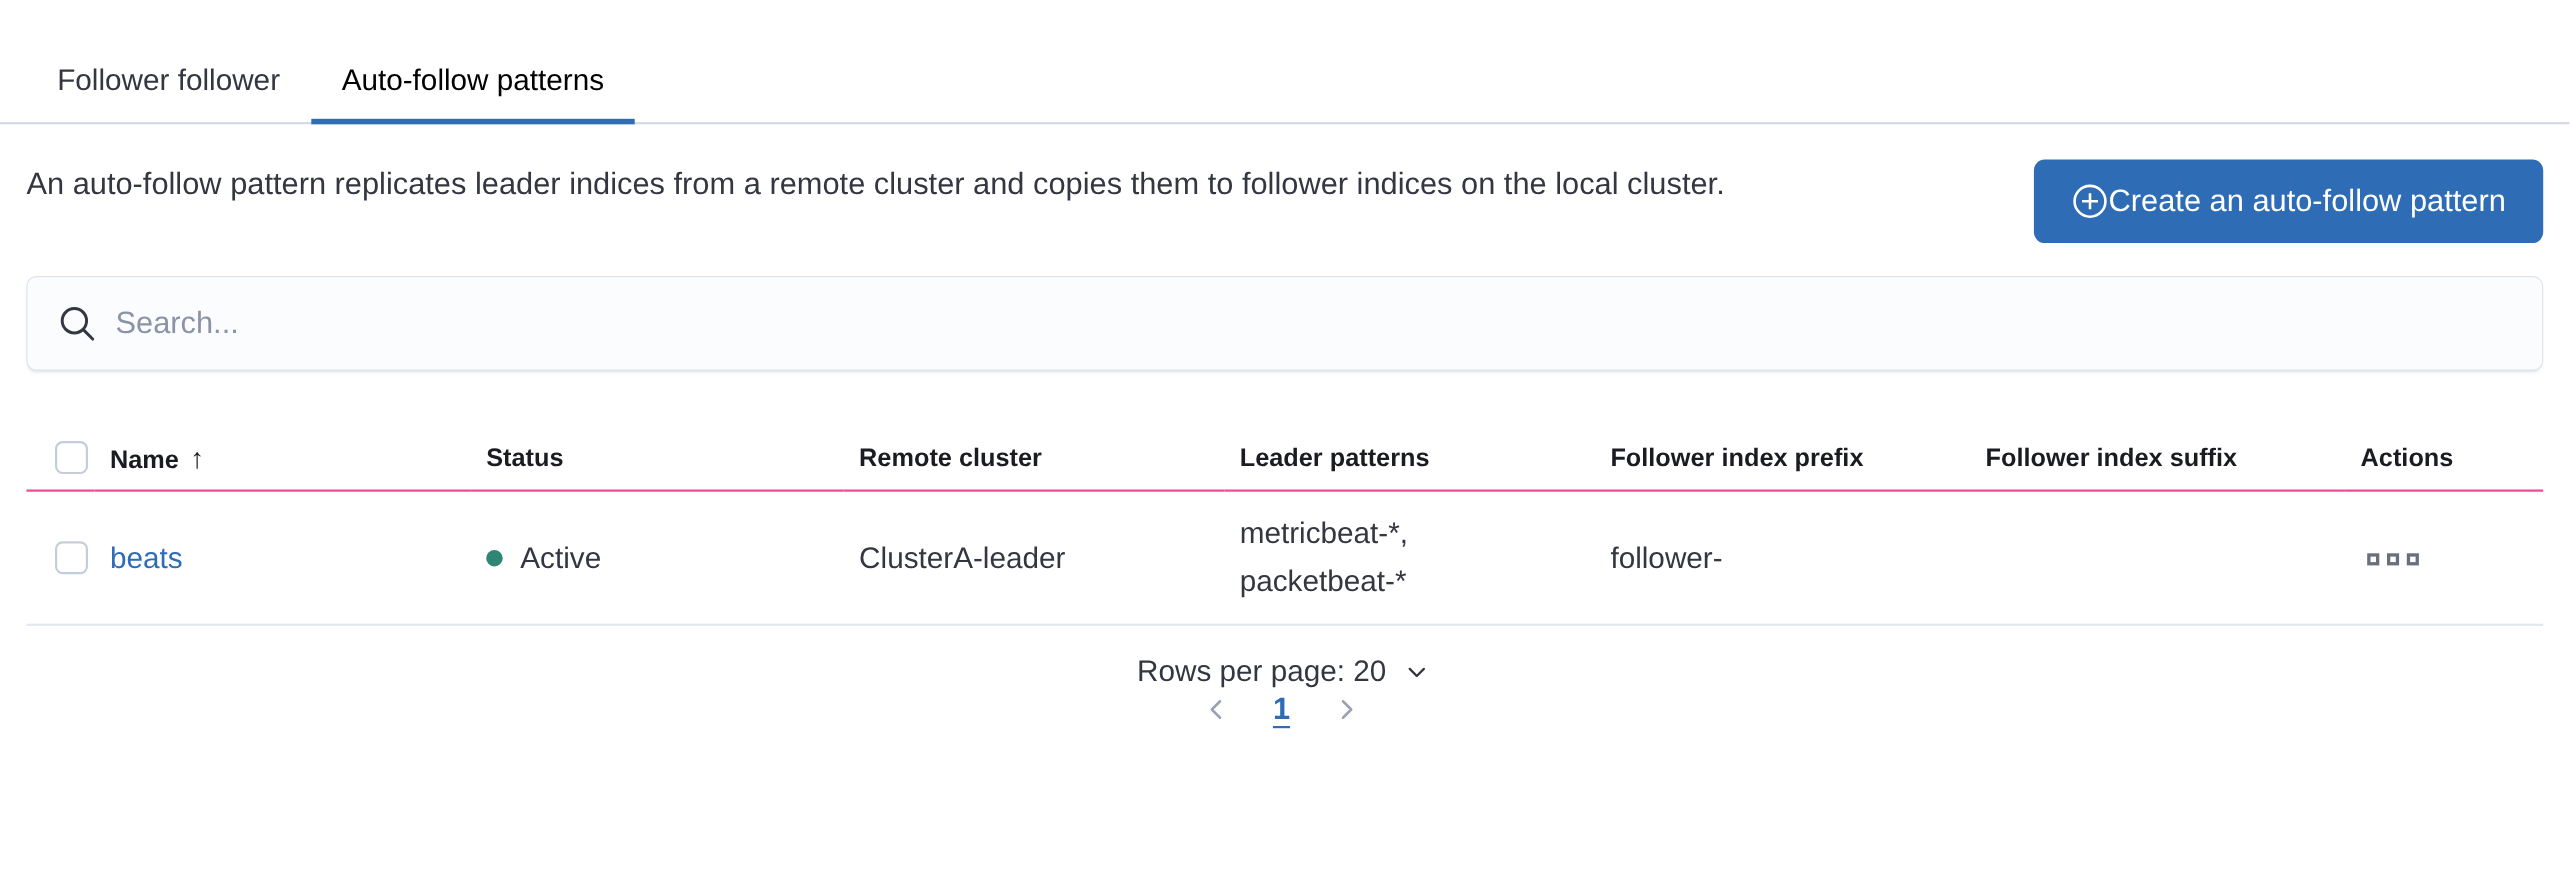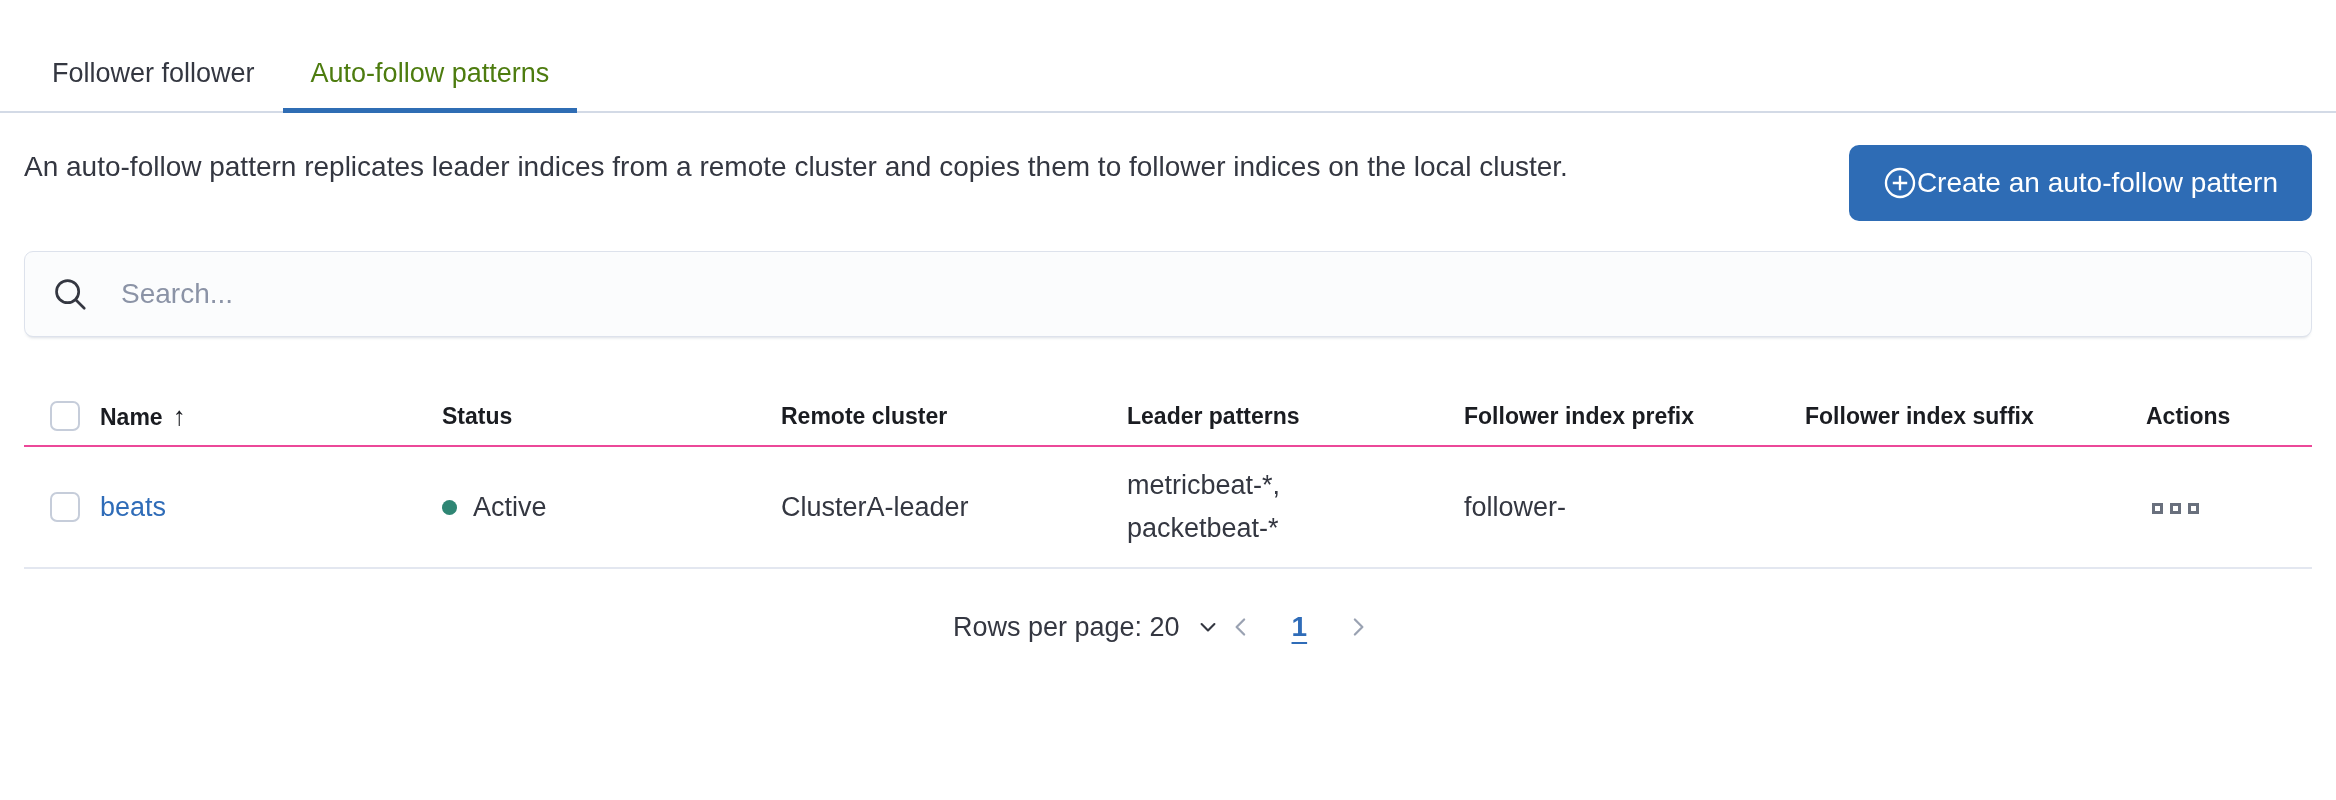--- a/index.html
+++ b/index.html
@@ -25,21 +25,21 @@
     margin-left: -24px; margin-right: -24px;
     padding: 0 24px;
   }
   .tab {
     padding: 0 28px; height: 64px; line-height: 58px;
     font-size: 27px; color: #343741; cursor: pointer;
     border-bottom: 5px solid transparent;
     margin-bottom: -2px;
   }
   .tab.active {
-    color: #4d7c0f; border-bottom-color: #2f6db4;
+    color: #000000; border-bottom-color: #2f6db4;
   }
 
   
   .desc-row { display: flex; justify-content: space-between; align-items: flex-start; margin-top: 30px; }
   .description {
     margin: 0; max-width: 1740px;
     font-size: 28px; line-height: 47px; color: #343741;
   }
   .create-btn {
     display: inline-flex; align-items: center; 
@@ -51,21 +51,21 @@
   
   .search-bar {
     margin-top: 30px; height: 84px;
     background: #fbfcfd;
     border: 1px solid #dde2ec; border-radius: 9px;
     box-shadow: 0 3px 3px -2px rgba(152,162,179,0.35);
     display: flex; align-items: center; padding: 0 10px 0 26px;
   }
   .search-bar input {
     flex: 1; height: 100%; border: none; outline: none; background: transparent;
-    font-size: 28px; font-family: inherit; color: #4d7c0f; margin-left: 30px;
+    font-size: 28px; font-family: inherit; color: #4d7c0f; margin-left: 14px;
   }
   .search-bar input::placeholder { color: #8b93a6; }
 
   
   table.ccr-table { width: 100%; border-collapse: collapse; margin-top: 50px; table-layout: fixed; }
   .ccr-table th, .ccr-table td { text-align: left; vertical-align: middle; padding: 0 0 0 14px; }
   .ccr-table thead th {
     font-size: 23px; font-weight: 700; color: #1a1c21;
     height: 58px; border-bottom: 2px solid #ec4899;
   }
@@ -94,21 +94,21 @@
   }
   .leader-patterns { white-space: pre-line; line-height: 43px; }
   .actions-btn {
     background: none; border: none; cursor: pointer; padding: 6px;
     display: inline-flex; gap: 7px; vertical-align: middle;
   }
   .boxes-icon { display: inline-flex; gap: 7px; }
   .boxes-icon .sq { width: 11px; height: 11px; border: 3px solid #69707d; box-sizing: border-box; }
 
   
-  .footer-row { display: flex; justify-content: center; align-items: center; margin-top: 26px; height: 64px; }
+  .footer-row { display: flex; justify-content: space-between; align-items: center; margin-top: 26px; height: 64px; flex-direction: column; }
   .rows-per-page {
     display: inline-flex; align-items: center; gap: 14px;
     background: none; border: none; cursor: pointer; padding: 0;
     font-size: 27px; font-family: inherit; color: #343741;
   }
   .pagination { display: flex; align-items: center; gap: 26px; margin-right: 6px; }
   .page-nav-btn { background: none; border: none; cursor: pointer; padding: 4px; display: inline-flex; }
   .page-number {
     background: none; border: none; cursor: pointer; padding: 0 6px;
     font-size: 28px; font-weight: 700; font-family: inherit;

